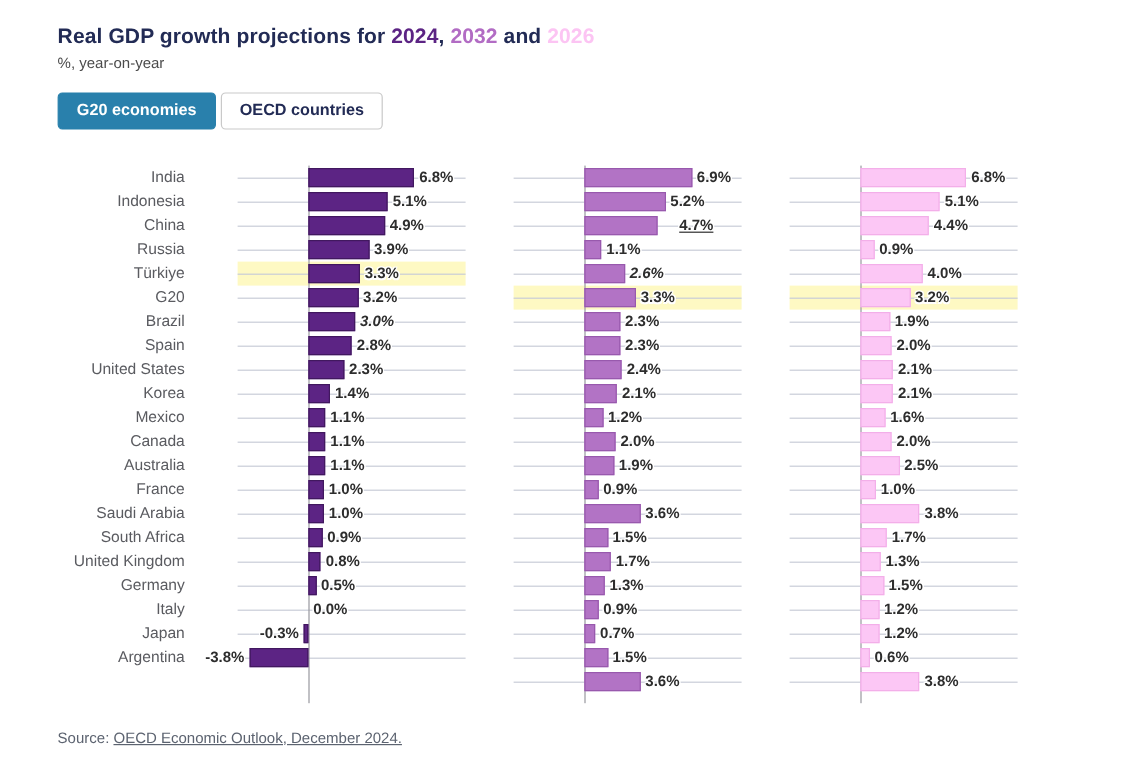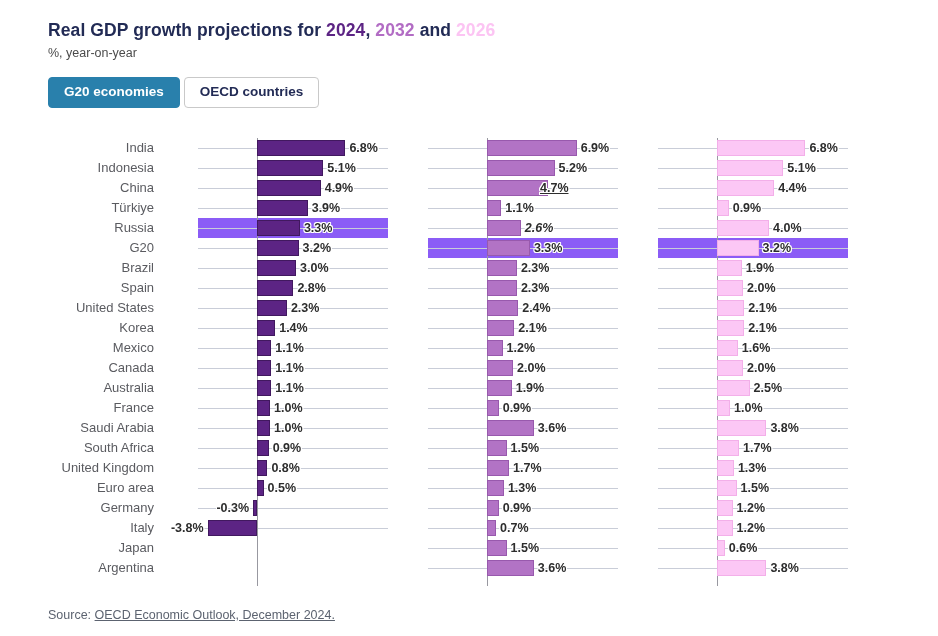--- a/index.html
+++ b/index.html
@@ -21,21 +21,21 @@
 
   .chart { display: flex; margin-top: 30px; align-items: flex-start; }
   .labels-col { width: 150px; }
   .label-cell { height: 20px; line-height: 20px; font-size: 13px; color: #5a5b60;
                 text-align: right; padding-right: 44px; white-space: nowrap; }
   .plot-col { position: relative; width: 190px; }
   .plot-col + .plot-col { margin-left: 40px; }
   .axis-line { position: absolute; left: 59px; top: 0; height: 448px; width: 1px;
                background: #9898a0; z-index: 2; }
   .plot-row { position: relative; height: 20px; }
-  .plot-row.hl { background: #8b5cf6; }
+  .plot-row.hl { background: #fef9c3; }
   .leader { position: absolute; left: 0; right: 0; top: 10px; height: 1px; background: #c9cdd8; }
   .bar { position: absolute; top: 2px; height: 16px; border: 1px solid; z-index: 3; }
   .val { position: absolute; top: 0; height: 20px; line-height: 20px; z-index: 4;
          font-size: 12.5px; font-weight: 700; color: #2d2d2d; white-space: nowrap;
          text-shadow: -1px 0 0 #fff, 1px 0 0 #fff, 0 -1px 0 #fff, 0 1px 0 #fff,
                       -1px -1px 0 #fff, 1px 1px 0 #fff, 1px -1px 0 #fff, -1px 1px 0 #fff; }
 
   .source { margin-top: 30px; font-size: 12.5px; color: #5c6370; }
   .source .src-link { color: #5c6370; text-decoration: underline; cursor: pointer; }
 </style>
@@ -52,35 +52,34 @@
   <div class="tabs">
     <button class="tab active">G20 economies</button>
     <button class="tab inactive">OECD countries</button>
   </div>
 
   <div class="chart">
     <div class="labels-col" id="labels-col">
         <div class="label-cell">India</div>
         <div class="label-cell">Indonesia</div>
         <div class="label-cell">China</div>
+        <div class="label-cell">Russia</div>
         <div class="label-cell">Türkiye</div>
-        <div class="label-cell">Russia</div>
         <div class="label-cell">G20</div>
         <div class="label-cell">Brazil</div>
         <div class="label-cell">Spain</div>
         <div class="label-cell">United States</div>
         <div class="label-cell">Korea</div>
         <div class="label-cell">Mexico</div>
         <div class="label-cell">Canada</div>
         <div class="label-cell">Australia</div>
         <div class="label-cell">France</div>
         <div class="label-cell">Saudi Arabia</div>
         <div class="label-cell">South Africa</div>
         <div class="label-cell">United Kingdom</div>
-        <div class="label-cell">Euro area</div>
         <div class="label-cell">Germany</div>
         <div class="label-cell">Italy</div>
         <div class="label-cell">Japan</div>
         <div class="label-cell">Argentina</div>
       </div>
     <div class="plot-col" id="col-2024">
         <div class="axis-line"></div>
         <div class="plot-row">
           <div class="leader"></div>
           <div class="bar" style="background: rgb(92, 36, 132); border-color: rgb(65, 24, 95); width: 88.4px; left: 59px;"></div>
@@ -107,21 +106,21 @@
           <div class="val" style="left: 105.9px;">3.3%</div>
         </div>
         <div class="plot-row">
           <div class="leader"></div>
           <div class="bar" style="background: rgb(92, 36, 132); border-color: rgb(65, 24, 95); width: 41.6px; left: 59px;"></div>
           <div class="val" style="left: 104.6px;">3.2%</div>
         </div>
         <div class="plot-row">
           <div class="leader"></div>
           <div class="bar" style="background: rgb(92, 36, 132); border-color: rgb(65, 24, 95); width: 39px; left: 59px;"></div>
-          <div class="val" style="left: 102px;">3.0%</div>
+          <div class="val" style="left: 102px; font-style: italic;">3.0%</div>
         </div>
         <div class="plot-row">
           <div class="leader"></div>
           <div class="bar" style="background: rgb(92, 36, 132); border-color: rgb(65, 24, 95); width: 36.4px; left: 59px;"></div>
           <div class="val" style="left: 99.4px;">2.8%</div>
         </div>
         <div class="plot-row">
           <div class="leader"></div>
           <div class="bar" style="background: rgb(92, 36, 132); border-color: rgb(65, 24, 95); width: 29.9px; left: 59px;"></div>
           <div class="val" style="left: 92.9px;">2.3%</div>
@@ -163,20 +162,24 @@
         </div>
         <div class="plot-row">
           <div class="leader"></div>
           <div class="bar" style="background: rgb(92, 36, 132); border-color: rgb(65, 24, 95); width: 10.4px; left: 59px;"></div>
           <div class="val" style="left: 73.4px;">0.8%</div>
         </div>
         <div class="plot-row">
           <div class="leader"></div>
           <div class="bar" style="background: rgb(92, 36, 132); border-color: rgb(65, 24, 95); width: 6.5px; left: 59px;"></div>
           <div class="val" style="left: 69.5px;">0.5%</div>
+        </div>
+        <div class="plot-row">
+          <div class="leader"></div>
+          <div class="val" style="left: 63px;">0.0%</div>
         </div>
         <div class="plot-row">
           <div class="leader"></div>
           <div class="bar" style="background: rgb(92, 36, 132); border-color: rgb(65, 24, 95); width: 3.9px; left: 55.1px;"></div>
           <div class="val" style="right: 138.9px;">-0.3%</div>
         </div>
         <div class="plot-row">
           <div class="leader"></div>
           <div class="bar" style="background: rgb(92, 36, 132); border-color: rgb(65, 24, 95); width: 49.4px; left: 9.6px;"></div>
           <div class="val" style="right: 184.4px;">-3.8%</div>
@@ -190,21 +193,21 @@
           <div class="val" style="left: 152.7px; text-align: right;">6.9%</div>
         </div>
         <div class="plot-row">
           <div class="leader"></div>
           <div class="bar" style="background: rgb(178, 115, 197); border-color: rgb(152, 89, 173); width: 67.6px; left: 59px;"></div>
           <div class="val" style="left: 130.6px;">5.2%</div>
         </div>
         <div class="plot-row">
           <div class="leader"></div>
           <div class="bar" style="background: rgb(178, 115, 197); border-color: rgb(152, 89, 173); width: 61.1px; left: 59px;"></div>
-          <div class="val" style="left: 112px; text-decoration: underline;">4.7%</div>
+          <div class="val" style="left: 138px; text-decoration: underline;">4.7%</div>
         </div>
         <div class="plot-row">
           <div class="leader"></div>
           <div class="bar" style="background: rgb(178, 115, 197); border-color: rgb(152, 89, 173); width: 14.3px; left: 59px;"></div>
           <div class="val" style="left: 77.3px;">1.1%</div>
         </div>
         <div class="plot-row">
           <div class="leader"></div>
           <div class="bar" style="background: rgb(178, 115, 197); border-color: rgb(152, 89, 173); width: 33.8px; left: 59px;"></div>
           <div class="val" style="left: 96.8px; font-style: italic;">2.6%</div>

